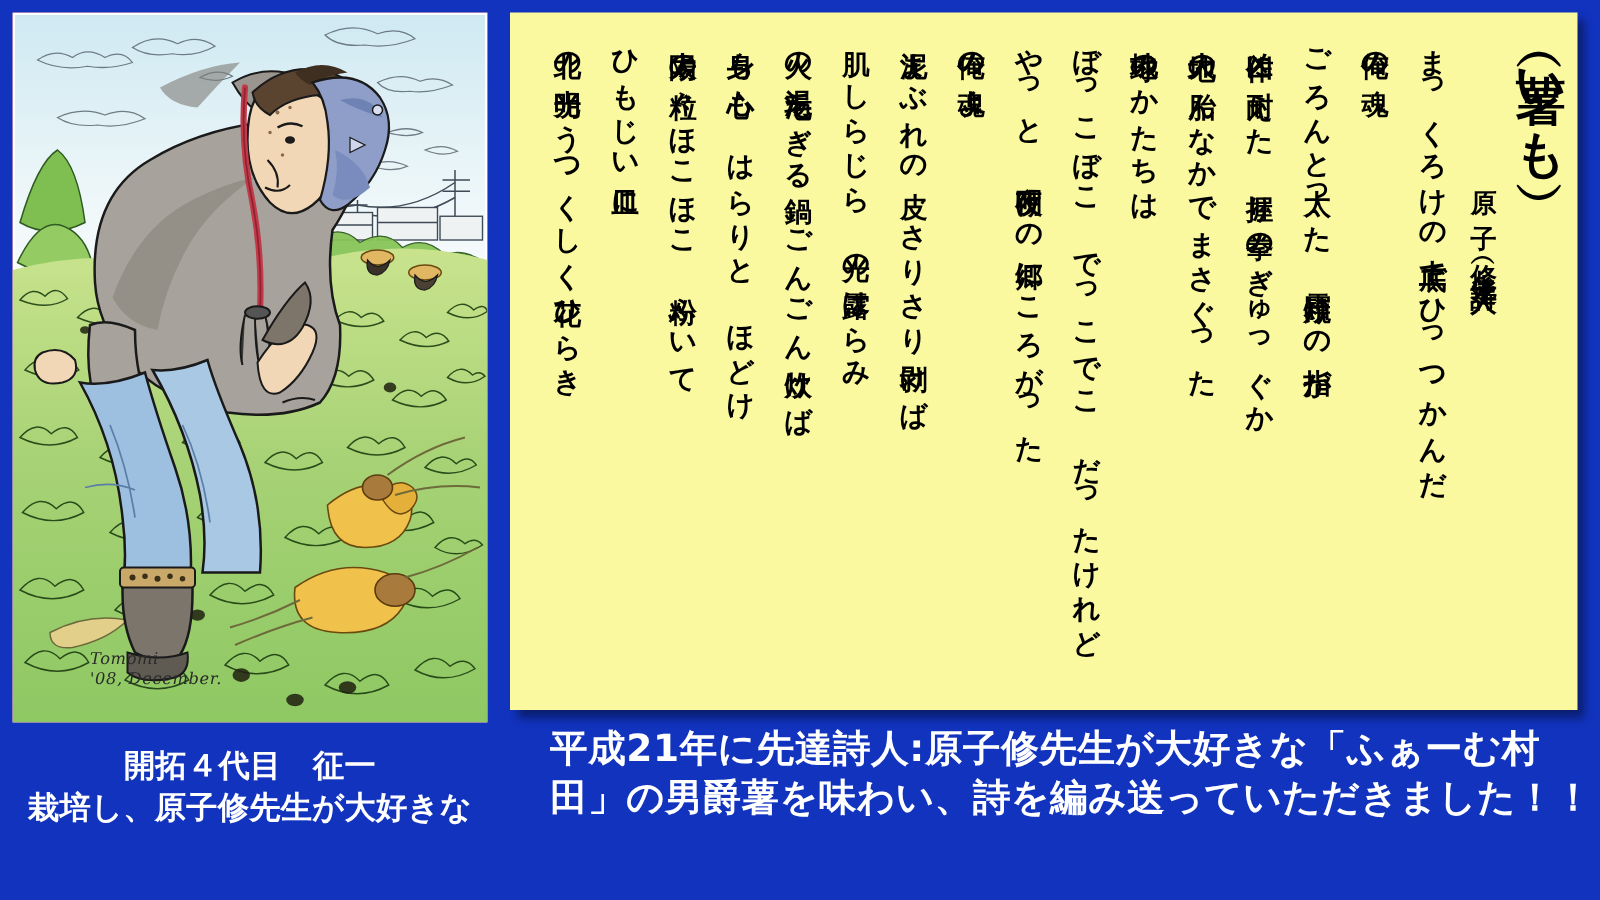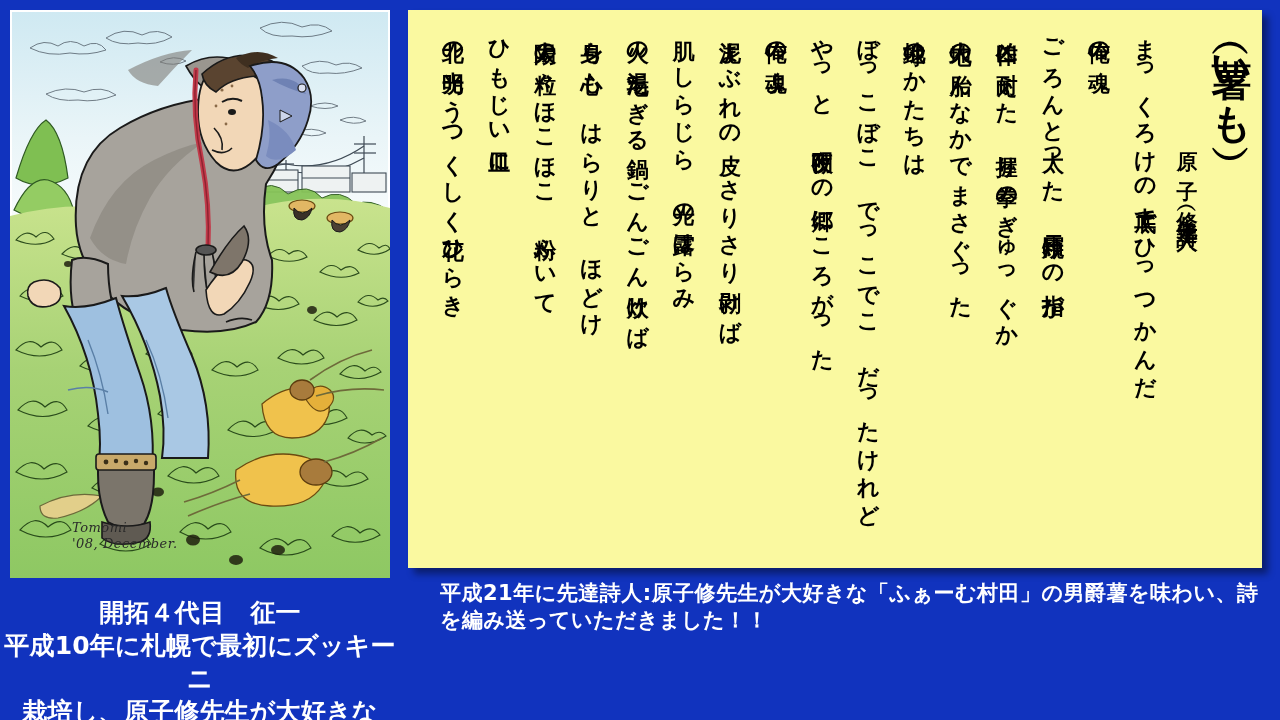--- a/index.html
+++ b/index.html
@@ -95,21 +95,21 @@
     padding-top:112px;
   }
   .pcol.body { width:52px; }
 
   
   #bottom-caption {
     position:absolute;
     left:440px; top:580px;
     width:838px;
     color:#ffffff;
-    font-size:21px;
+    font-size:30px;
     font-weight:bold;
     line-height:1.30;
     letter-spacing:0.5px;
     font-family:"DejaVu Sans", sans-serif;
   }
 </style>
 </head>
 <body>
 
 <div id="slide">
@@ -341,21 +341,20 @@
     </svg>
 
     <div class="sig">
       <div>Tomomi</div>
       <div>'08, December.</div>
     </div>
   </div>
 
   <div id="left-caption">
     <div>開拓４代目　征一</div>
-    <div>平成10年に札幌で最初にズッキーニ</div>
     <div>栽培し、原子修先生が大好きな</div>
   </div>
 
   <div id="poem-panel">
     <div id="poem-columns">
       <div class="pcol title">薯（いも）</div>
       <div class="pcol author">原　子　修（先達詩人）</div>
       <div class="pcol body">まっくろけの土底でひっつかんだ</div>
       <div class="pcol body">俺の魂</div>
       <div class="pcol body">ごろんと太った　霜焼けの指が</div>

